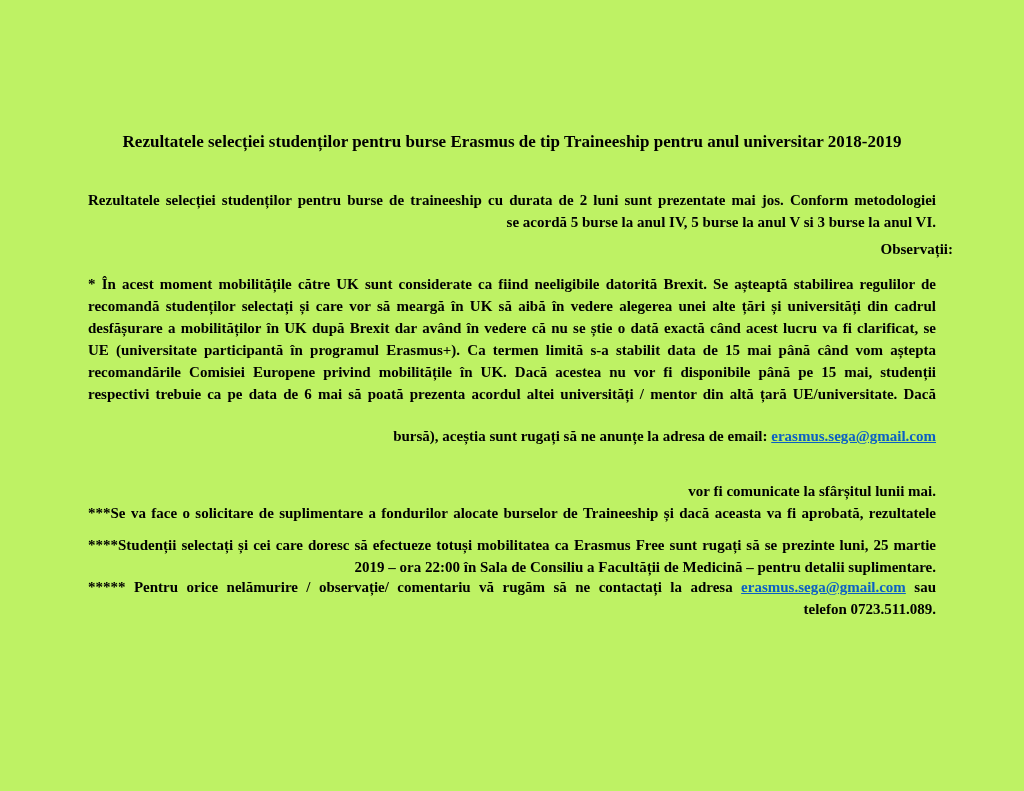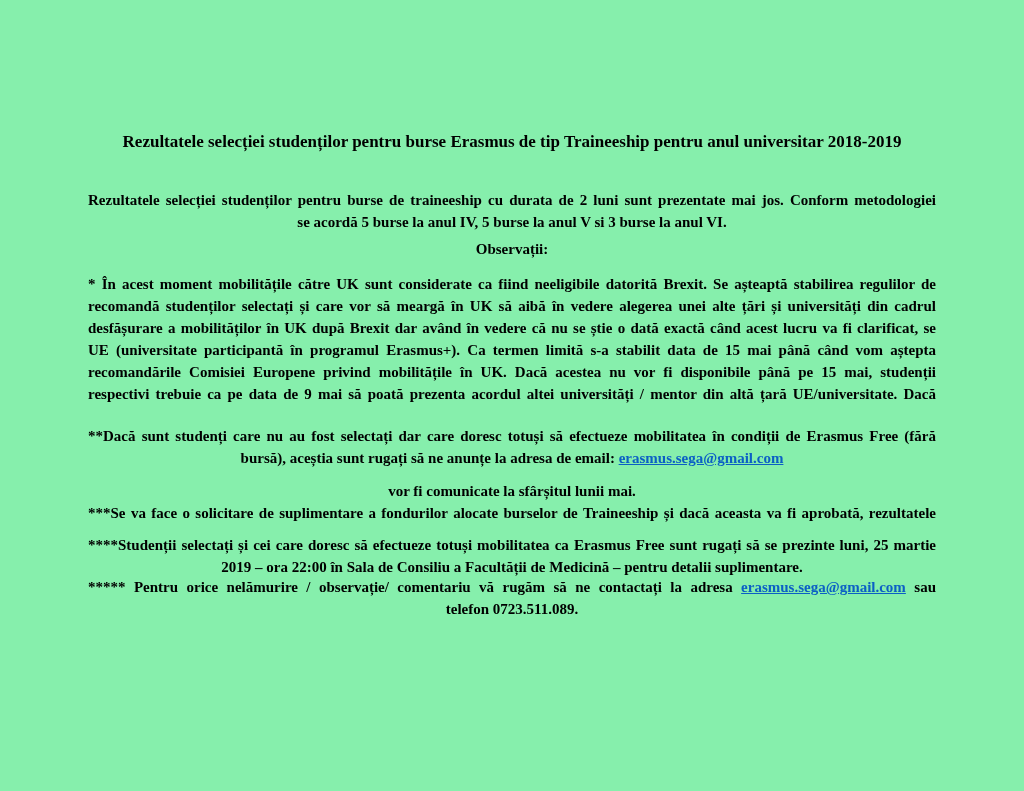--- a/index.html
+++ b/index.html
@@ -34,63 +34,62 @@
   }
   .para {
     position: absolute;
     left: 88px;
     width: 848px;
     font-size: 15px;
     line-height: 22px;
     font-weight: 700;
   }
   .para:nth-of-type(1) { top: 189px; }
-  .para:nth-of-type(2) { top: 238px; }
+  .para:nth-of-type(2) { top: 238px; margin-left: 17px; }
   .para:nth-of-type(3) { top: 273px; }
   .para:nth-of-type(4) { top: 425px; }
   .para:nth-of-type(5) { top: 480px; }
   .para:nth-of-type(6) { top: 534px; }
   .para:nth-of-type(7) { top: 576px; }
   .line {
-    text-align: center;
+    text-align: right;
   }
   .line.jfull {
     text-align: justify;
     text-align-last: justify;
     text-justify: inter-word;
   }
   .email-link {
     color: var(--link-color, #0B5FC5);
     text-decoration: underline;
     cursor: pointer;
   }
 </style>
 </head>
 <body>
 
-<div id="page" style="background: #86efac; color: rgb(0, 0, 0);">
+<div id="page" style="background: #bef264; color: rgb(0, 0, 0);">
   <div class="doc-title">Rezultatele selecției studenților pentru burse Erasmus de tip Traineeship pentru anul universitar 2018-2019</div>
   <div id="doc-body">
       <div class="para">
         <div class="line jfull">Rezultatele selecției studenților pentru burse de traineeship cu durata de 2 luni sunt prezentate mai jos. Conform metodologiei</div>
         <div class="line">se acordă 5 burse la anul IV, 5 burse la anul V si 3 burse la anul VI.</div>
       </div>
       <div class="para">
         <div class="line">Observații:</div>
       </div>
       <div class="para">
         <div class="line jfull">* În acest moment mobilitățile către UK sunt considerate ca fiind neeligibile datorită Brexit. Se așteaptă stabilirea regulilor de</div>
         <div class="line jfull">recomandă studenților selectați și care vor să meargă în UK să aibă în vedere alegerea unei alte țări și universități din cadrul</div>
         <div class="line jfull">desfășurare a mobilităților în UK după Brexit dar având în vedere că nu se știe o dată exactă când acest lucru va fi clarificat, se</div>
         <div class="line jfull">UE (universitate participantă în programul Erasmus+). Ca termen limită s-a stabilit data de 15 mai până când vom aștepta</div>
         <div class="line jfull">recomandările Comisiei Europene privind mobilitățile în UK. Dacă acestea nu vor fi disponibile până pe 15 mai, studenții</div>
-        <div class="line jfull">respectivi trebuie ca pe data de 9 mai să poată prezenta acordul altei universități / mentor din altă țară UE/universitate. Dacă</div>
+        <div class="line jfull">respectivi trebuie ca pe data de 6 mai să poată prezenta acordul altei universități / mentor din altă țară UE/universitate. Dacă</div>
       </div>
       <div class="para">
-        <div class="line jfull">**Dacă sunt studenți care nu au fost selectați dar care doresc totuși să efectueze mobilitatea în condiții de Erasmus Free (fără</div>
         <div class="line">bursă), aceștia sunt rugați să ne anunțe la adresa de email: <a class="email-link" href="mailto:erasmus.sega@gmail.com">erasmus.sega@gmail.com</a></div>
       </div>
       <div class="para">
         <div class="line">vor fi comunicate la sfârșitul lunii mai.</div>
         <div class="line jfull">***Se va face o solicitare de suplimentare a fondurilor alocate burselor de Traineeship și dacă aceasta va fi aprobată, rezultatele</div>
       </div>
       <div class="para">
         <div class="line jfull">****Studenții selectați și cei care doresc să efectueze totuși mobilitatea ca Erasmus Free sunt rugați să se prezinte luni, 25 martie</div>
         <div class="line">2019 – ora 22:00 în Sala de Consiliu a Facultății de Medicină – pentru detalii suplimentare.</div>
       </div>

